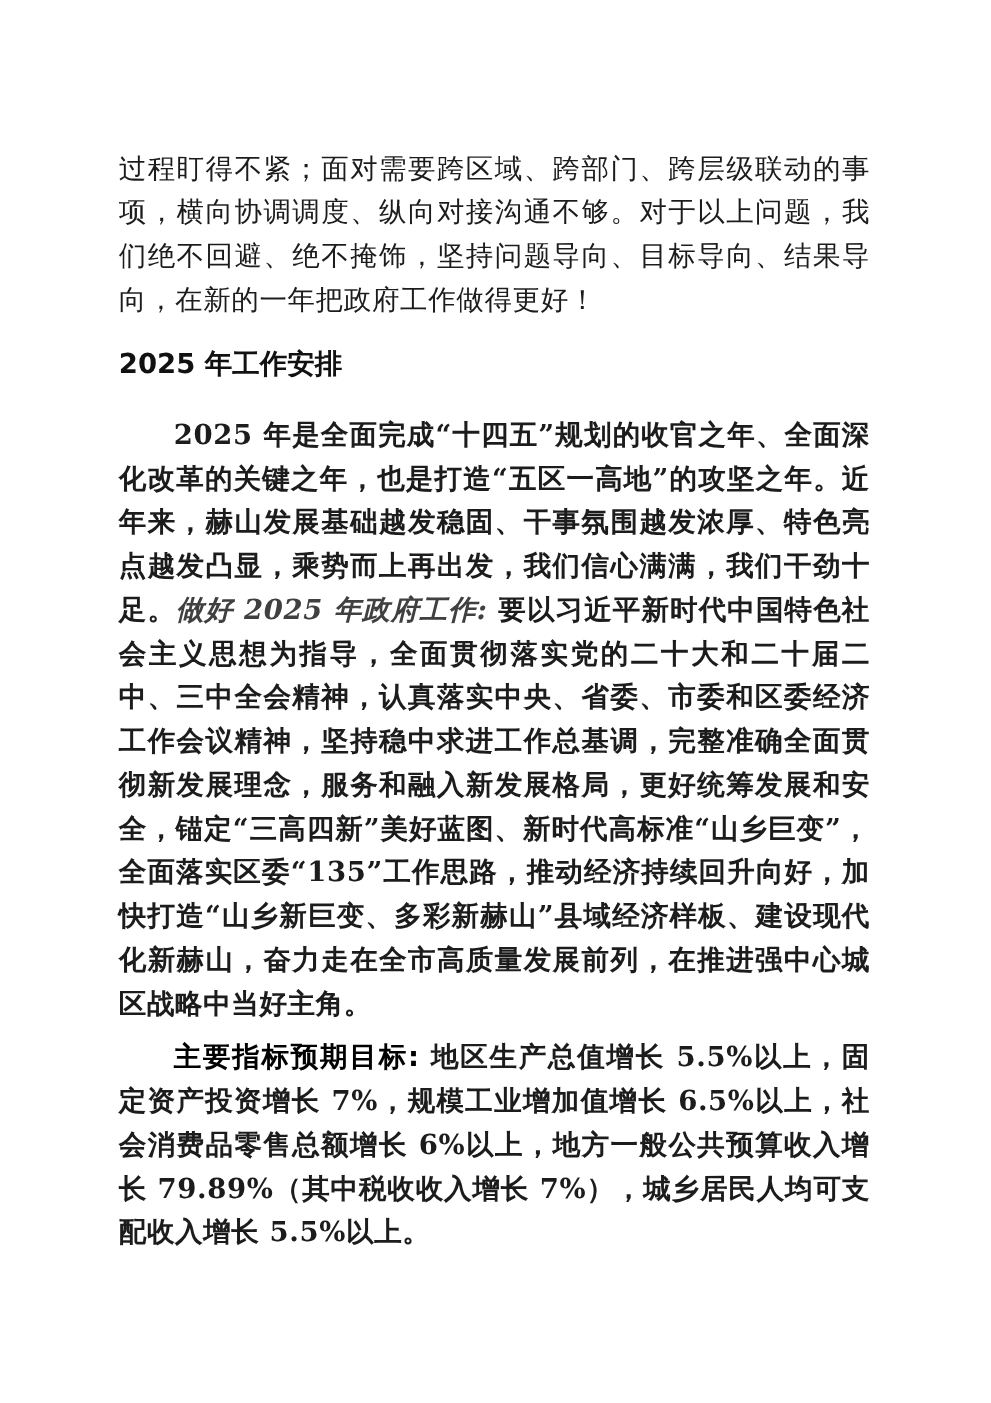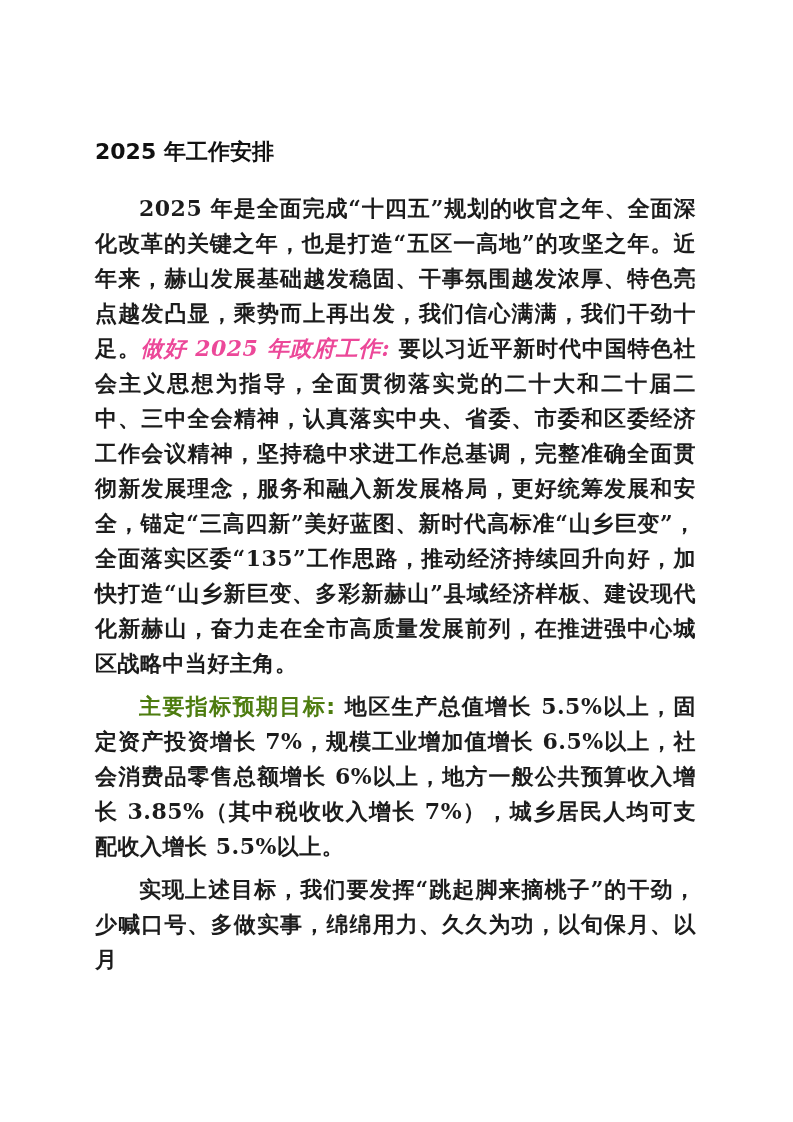--- a/index.html
+++ b/index.html
@@ -46,37 +46,37 @@
     color: #111111;
   }
   .run-normal {
     font-weight: 700;
     font-style: normal;
   }
   .run-bold {
     font-weight: 700;
     font-style: normal;
     font-family: "DejaVu Sans", "Liberation Sans", sans-serif;
-    color: #4d7c0f;
+    color: #000000;
   }
   .run-bold-italic {
     font-weight: 700;
     font-style: italic;
-    color: #ec4899;
+    color: #404040;
   }
 </style>
 </head>
 <body>
 
 <div class="page">
   <div class="content">
 
+    <p class="body-par no-indent">过程盯得不紧；面对需要跨区域、跨部门、跨层级联动的事项，横向协调调度、纵向对接沟通不够。对于以上问题，我们绝不回避、绝不掩饰，坚持问题导向、目标导向、结果导向，在新的一年把政府工作做得更好！</p>
 
     <h2 class="section-heading">2025 年工作安排</h2>
 
     <p class="body-par indent"><span class="run-normal">2025 年是全面完成“十四五”规划的收官之年、全面深化改革的关键之年，也是打造“五区一高地”的攻坚之年。近年来，赫山发展基础越发稳固、干事氛围越发浓厚、特色亮点越发凸显，乘势而上再出发，我们信心满满，我们干劲十足。</span><span class="run-bold-italic">做好 2025 年政府工作:</span><span class="run-normal"> 要以习近平新时代中国特色社会主义思想为指导，全面贯彻落实党的二十大和二十届二中、三中全会精神，认真落实中央、省委、市委和区委经济工作会议精神，坚持稳中求进工作总基调，完整准确全面贯彻新发展理念，服务和融入新发展格局，更好统筹发展和安全，锚定“三高四新”美好蓝图、新时代高标准“山乡巨变”，全面落实区委“135”工作思路，推动经济持续回升向好，加快打造“山乡新巨变、多彩新赫山”县域经济样板、建设现代化新赫山，奋力走在全市高质量发展前列，在推进强中心城区战略中当好主角。</span></p>
 
-    <p class="body-par indent"><span class="run-bold">主要指标预期目标:</span><span class="run-normal"> 地区生产总值增长 5.5%以上，固定资产投资增长 7%，规模工业增加值增长 6.5%以上，社会消费品零售总额增长 6%以上，地方一般公共预算收入增长 3.85%（其中税收收入增长 7%），城乡居民人均可支配收入增长 5.5%以上。</span></p>
+    <p class="body-par indent"><span class="run-bold">主要指标预期目标:</span><span class="run-normal"> 地区生产总值增长 5.5%以上，固定资产投资增长 7%，规模工业增加值增长 6.5%以上，社会消费品零售总额增长 6%以上，地方一般公共预算收入增长 79.89%（其中税收收入增长 7%），城乡居民人均可支配收入增长 5.5%以上。</span></p>
 
-    <p class="body-par indent"><span class="run-normal">实现上述目标，我们要发挥“跳起脚来摘桃子”的干劲，少喊口号、多做实事，绵绵用力、久久为功，以旬保月、以月</span></p>
 
   </div>
 </div>
 
 </body></html>

